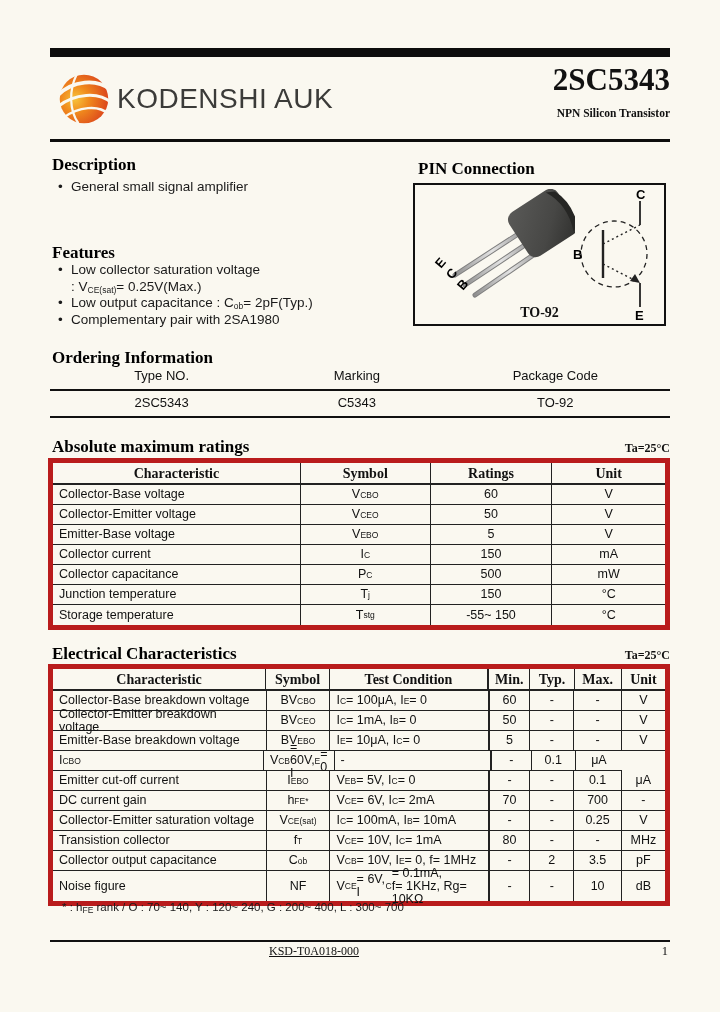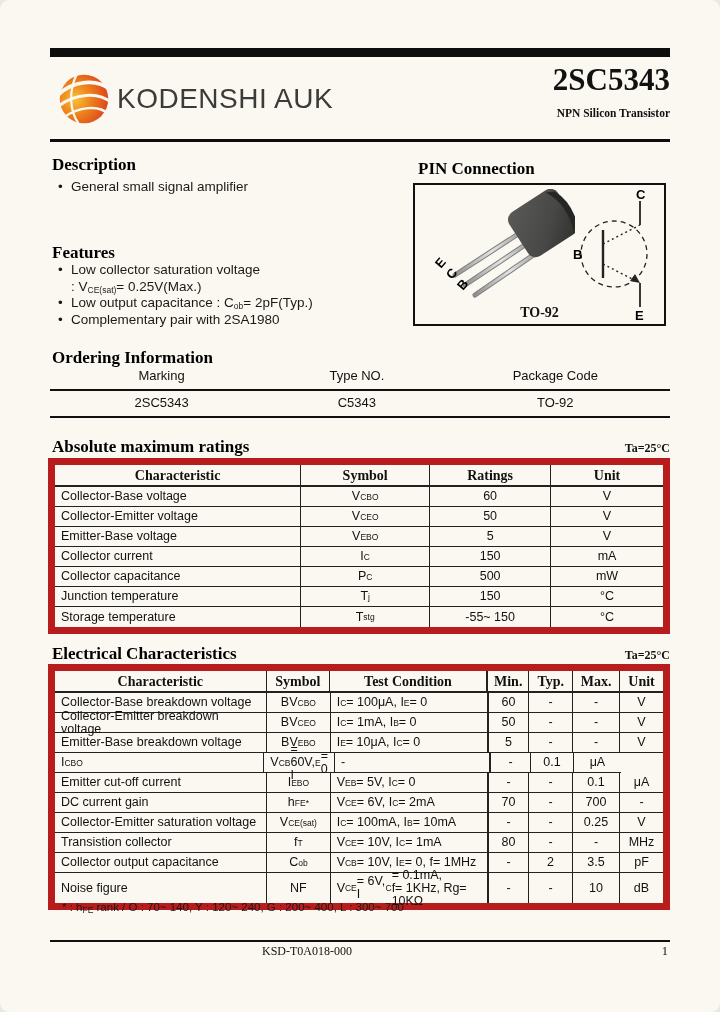--- a/index.html
+++ b/index.html
@@ -1,21 +1,20 @@
 <!DOCTYPE html>
 <html><head>
 <meta charset="utf-8">
 <style>
   * { margin:0; padding:0; box-sizing:border-box; }
   html,body { background:#e8e8e8; }
   .page {
     position:relative; width:720px; height:1012px; margin:0 auto;
     background:#FAF8F0; color:#111; font-family:"Liberation Sans", sans-serif;
     overflow:hidden;
-    border-radius:9px;
   }
   .abs { position:absolute; }
 
   
   .topbar { left:50px; top:48px; width:620px; height:9px; background:#0d0d0d; }
   .header-rule { left:50px; top:139px; width:620px; height:3px; background:#0d0d0d; }
   .brand { left:56px; top:68px; height:62px; display:flex; align-items:center; gap:5px; }
   .brand-text { font-size:28px; color:#3b3b39; letter-spacing:0.5px; font-family:"Liberation Sans", sans-serif; }
   .title-block { right:50px; top:62px; text-align:right; font-family:"Liberation Serif", serif; }
   .part-number { font-size:31px; font-weight:bold; }
@@ -40,21 +39,21 @@
                font-family:"Liberation Serif", serif; font-weight:bold; font-size:14px; }
   .sym-label { font-family:"Liberation Sans", sans-serif; font-weight:bold; font-size:13px; }
 
   
   .ord { left:50px; top:364px; width:620px; font-size:13px; }
   .ord-row { display:grid; grid-template-columns:36% 27% 37%; }
   .ord-row > div { text-align:center; padding:4px 0 6px 0; }
   .ord-rule { height:2px; background:#111; }
 
   
-  .tbl { border:7px solid #b91c1c; font-size:12.5px; background:#FAF8F0; }
+  .tbl { border:5px solid #b91c1c; font-size:12.5px; background:#FAF8F0; }
   .tbl .tr { display:grid; }
   .tbl .td { border-right:1px solid #222; border-bottom:1px solid #222;
              display:flex; align-items:center; justify-content:center;
              padding:1px 6px; height:20px; line-height:13px; }
   .tbl .td:last-child { border-right:none; }
   .tbl .tr:last-child .td { border-bottom:none; }
   .tbl .thead .td { font-family:"Liberation Serif", serif; font-weight:bold; font-size:14px;
                     height:22px; border-bottom-width:2px; }
 
   .amr { left:48px; top:458px; width:622px; }
@@ -67,22 +66,22 @@
   .elc .tr .td:nth-child(1){ justify-content:flex-start; }
   .elc .tr .td:nth-child(3){ justify-content:flex-start; border-right-width:2px; }
   .elc .thead .td:nth-child(1){ justify-content:center; }
   .elc .thead .td:nth-child(3){ justify-content:center; }
   .elc .tr:last-child .td { height:30px; }
 
   .footnote { left:62px; top:901px; font-size:11.5px; color:#1a1a1a; }
 
   
   .footer-rule { left:50px; top:940px; width:620px; height:2px; background:#111; }
-  .footer-code { left:9px; top:944px; width:596px; text-align:center;
-                 font-family:"Liberation Serif", serif; font-size:12px; }
+  .footer-code { left:16px; top:944px; width:596px; text-align:center;
+                 font-family:"Liberation Serif", serif; font-size:12px;text-decoration:underline; }
   .footer-page { right:52px; top:944px; font-family:"Liberation Serif", serif; font-size:12.5px; }
 </style>
 </head>
 <body>
 
 <div class="page">
 
   <div class="abs topbar"></div>
 
   <div class="abs brand">
@@ -186,22 +185,22 @@
       <text x="1" y="72" class="sym-label">B</text>
       <text x="63" y="133" class="sym-label">E</text>
     </svg>
 
     <div class="pkg-label">TO-92</div>
   </div>
 
   <div class="abs h2" style="left:52px; top:348px;">Ordering Information</div>
   <div class="abs ord">
     <div class="ord-row">
+      <div>Type NO.</div>
       <div>Marking</div>
-      <div>Type NO.</div>
       <div>Package Code</div>
     </div>
     <div class="ord-rule"></div>
     <div class="ord-row">
       <div>2SC5343</div>
       <div>C5343</div>
       <div>TO-92</div>
     </div>
     <div class="ord-rule"></div>
   </div>

